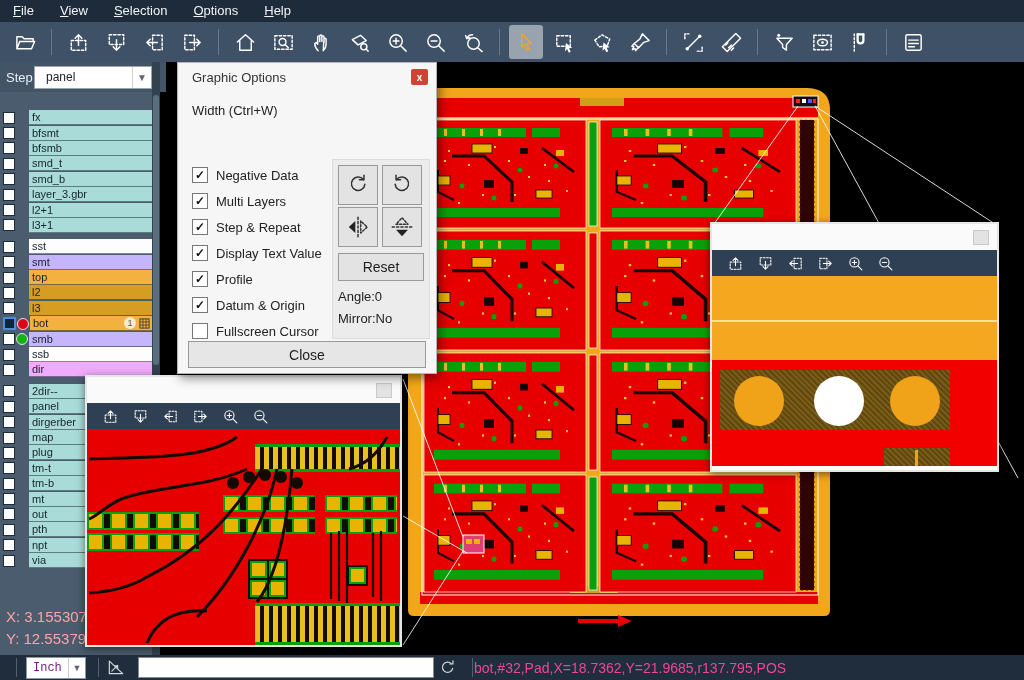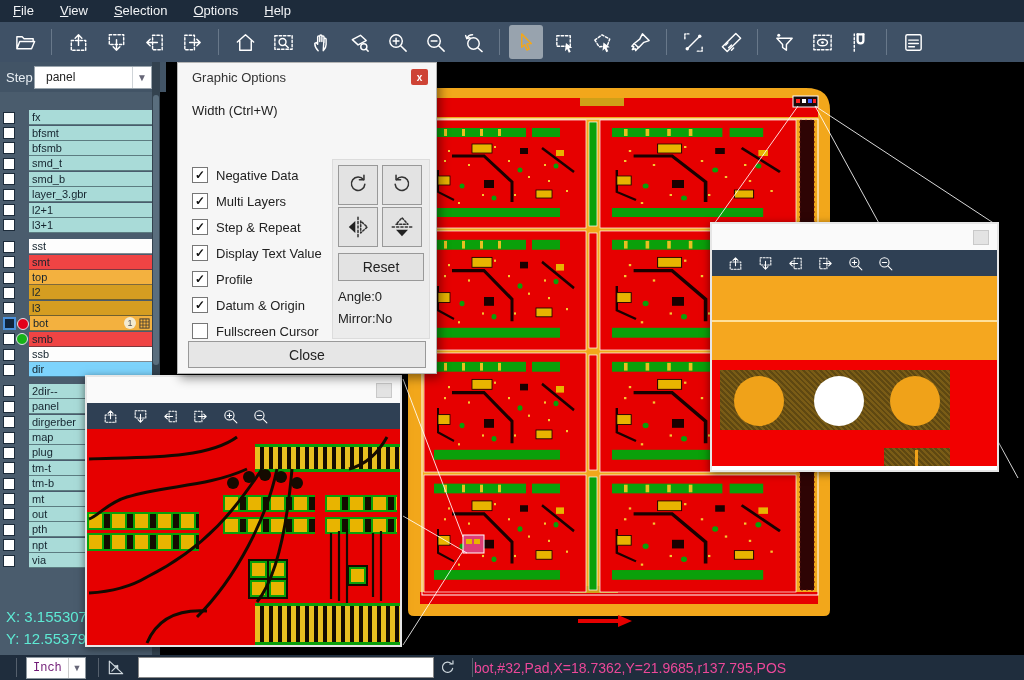--- a/index.html
+++ b/index.html
@@ -29,28 +29,28 @@
   #layers{position:absolute;left:0;top:48px;width:152px;}
   .lgroup{margin-bottom:6px;}
   .lrow{display:flex;align-items:center;height:15.4px;}
   .cb{width:10px;height:10px;background:#fff;border:1px solid #1c2b3a;margin-left:3px;flex:none;}
   .cb.checked{background:#10243a;border:2px solid #4a90d9;width:9px;height:9px;}
   .st{width:14px;height:15px;flex:none;display:flex;align-items:center;justify-content:center;}
   .dot{width:10px;height:10px;border-radius:50%;border:1px solid #dfe5ea;}
   .dot.red{background:#e3001b;} .dot.green{background:#17b217;}
   .cell{flex:1;height:14px;margin-right:0;display:flex;align-items:center;font-size:11px;color:#15242e;
         border-bottom:1px solid rgba(30,45,58,.55);padding-left:3px;}
-  .c-cyan{background:#a9dbd8}.c-white{background:#fdfdfd}.c-green{background:#ef4444}
-  .c-orange{background:#f3b13f}.c-gold{background:#d59d21}.c-gray{background:#7dd3fc}
+  .c-cyan{background:#a9dbd8}.c-white{background:#fdfdfd}.c-green{background:#c4b5fd}
+  .c-orange{background:#f3b13f}.c-gold{background:#d59d21}.c-gray{background:#f0abfc}
   .badge{width:12px;height:12px;border-radius:50%;background:#f3ead0;color:#555;font-size:9px;
          display:flex;align-items:center;justify-content:center;margin-left:auto;}
   .gridicon{margin:0 2px 0 3px;display:flex;}
   #scrollstrip{position:absolute;left:152px;top:0;width:8px;height:593px;background:#33424f;}
   #scrollthumb{position:absolute;left:1px;top:33px;width:6px;height:270px;background:#5a6e7e;border-radius:3px;}
-  #coordx,#coordy{position:absolute;left:6px;color:#5eead4;font-size:15px;z-index:3;}
+  #coordx,#coordy{position:absolute;left:6px;color:#fca5a5;font-size:15px;z-index:3;}
   #coordx{top:546px}#coordy{top:568px}
   
   #canvas{position:absolute;left:160px;top:62px;width:864px;height:593px;background:#000;overflow:hidden;z-index:1;}
   #boardsvg{position:absolute;left:248px;top:26px;}
   #callouts{position:absolute;left:0;top:0;}
   
   .mag{position:absolute;border:2px solid #e6e6e6;background:#fff;z-index:5;box-shadow:0 2px 8px rgba(0,0,0,.5);}
   .mag .mtitle{height:26px;background:#fafafa;position:relative;}
   .mag .mbtn{position:absolute;right:8px;top:6px;width:14px;height:13px;background:#e3e3e3;border:1px solid #c9c9c9;}
   .mag .mtools{height:26px;background:#2f4054;display:flex;align-items:center;padding-left:8px;}

